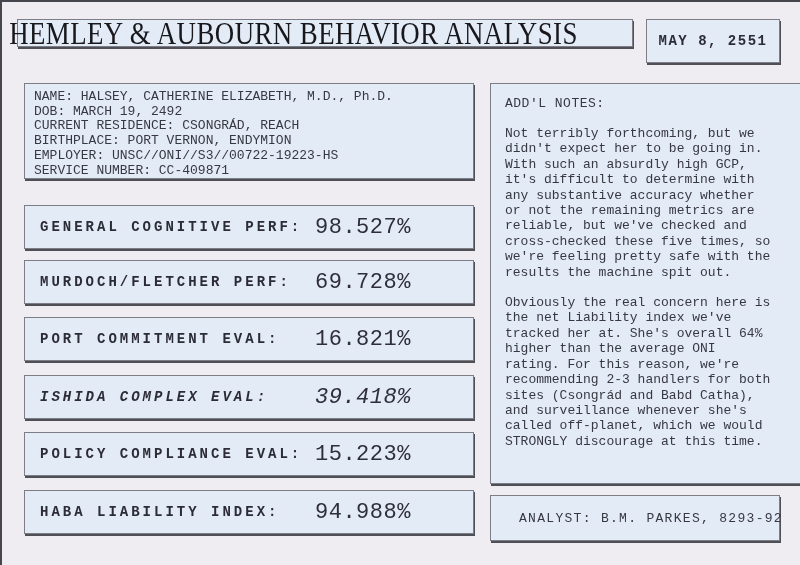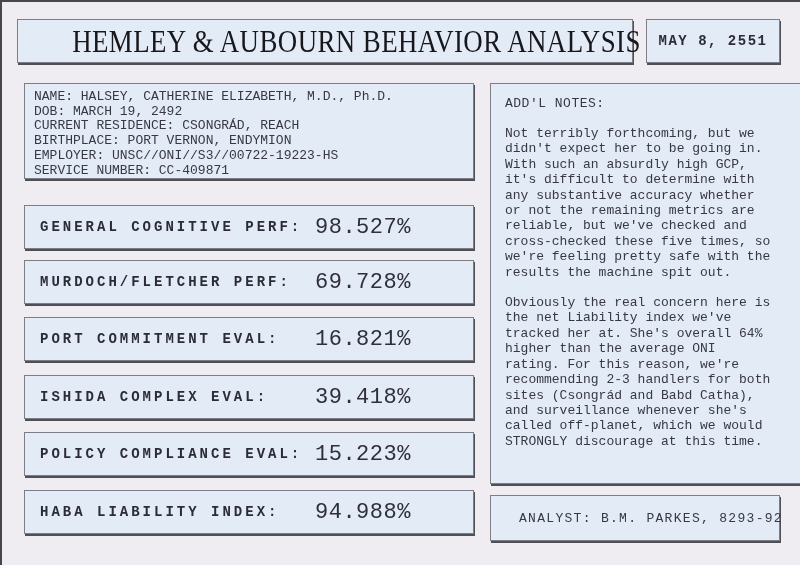--- a/index.html
+++ b/index.html
@@ -15,41 +15,41 @@
   .sheet { position: relative; width: 798px; height: 563px; }
 
   .box {
     position: absolute;
     background: #e3ebf7;
     border: 1px solid #7d7d85;
     box-shadow: 1px 2px 0 #4f4f57;
   }
 
   
-  .header-box { left: 15px; top: 17px; width: 616px; height: 44px;
-    display: flex; align-items: center; justify-content: flex-start; }
+  .header-box { left: 15px; top: 17px; width: 616px; height: 28px;
+    display: flex; align-items: center; justify-content: flex-end; }
   .title {
     font-family: "Liberation Serif", "DejaVu Serif", serif;
     font-size: 32px; font-weight: 500; color: #17171c;
     white-space: nowrap; transform: scaleX(0.84); transform-origin: center;
     letter-spacing: 0.5px;
   }
   .date-box { left: 644px; top: 17px; width: 134px; height: 44px;
     display: flex; align-items: center; justify-content: center; }
   .date-text { font-size: 14px; font-weight: bold; letter-spacing: 1.5px; color: #2c2c36; }
 
   
   .subject-box { left: 22px; top: 81px; width: 450px; height: 96px;
     padding: 6px 9px; }
   .subject-line { font-size: 13px; line-height: 14.7px; white-space: nowrap; }
 
   
   .metric-box { left: 22px; width: 450px; height: 44px; }
   .m0 { top: 203px; } .m1 { top: 258px; } .m2 { top: 315px; }
-  .m3 { top: 373px; } .m4 { top: 430px; } .m5 { top: 488px; }
+  .m3 { top: 373px; font-style: italic; } .m4 { top: 430px; } .m5 { top: 488px; }
   .metric-label {
     position: absolute; left: 15px; top: 50%; transform: translateY(-50%);
     font-size: 14px; font-weight: bold; letter-spacing: 3px; color: #2c2c36;
     white-space: nowrap;
   }
   .metric-value {
     position: absolute; left: 290px; top: 50%; transform: translateY(-50%);
     font-size: 22px; letter-spacing: 0.5px; color: #2f2f3a; white-space: nowrap;
   }
 

